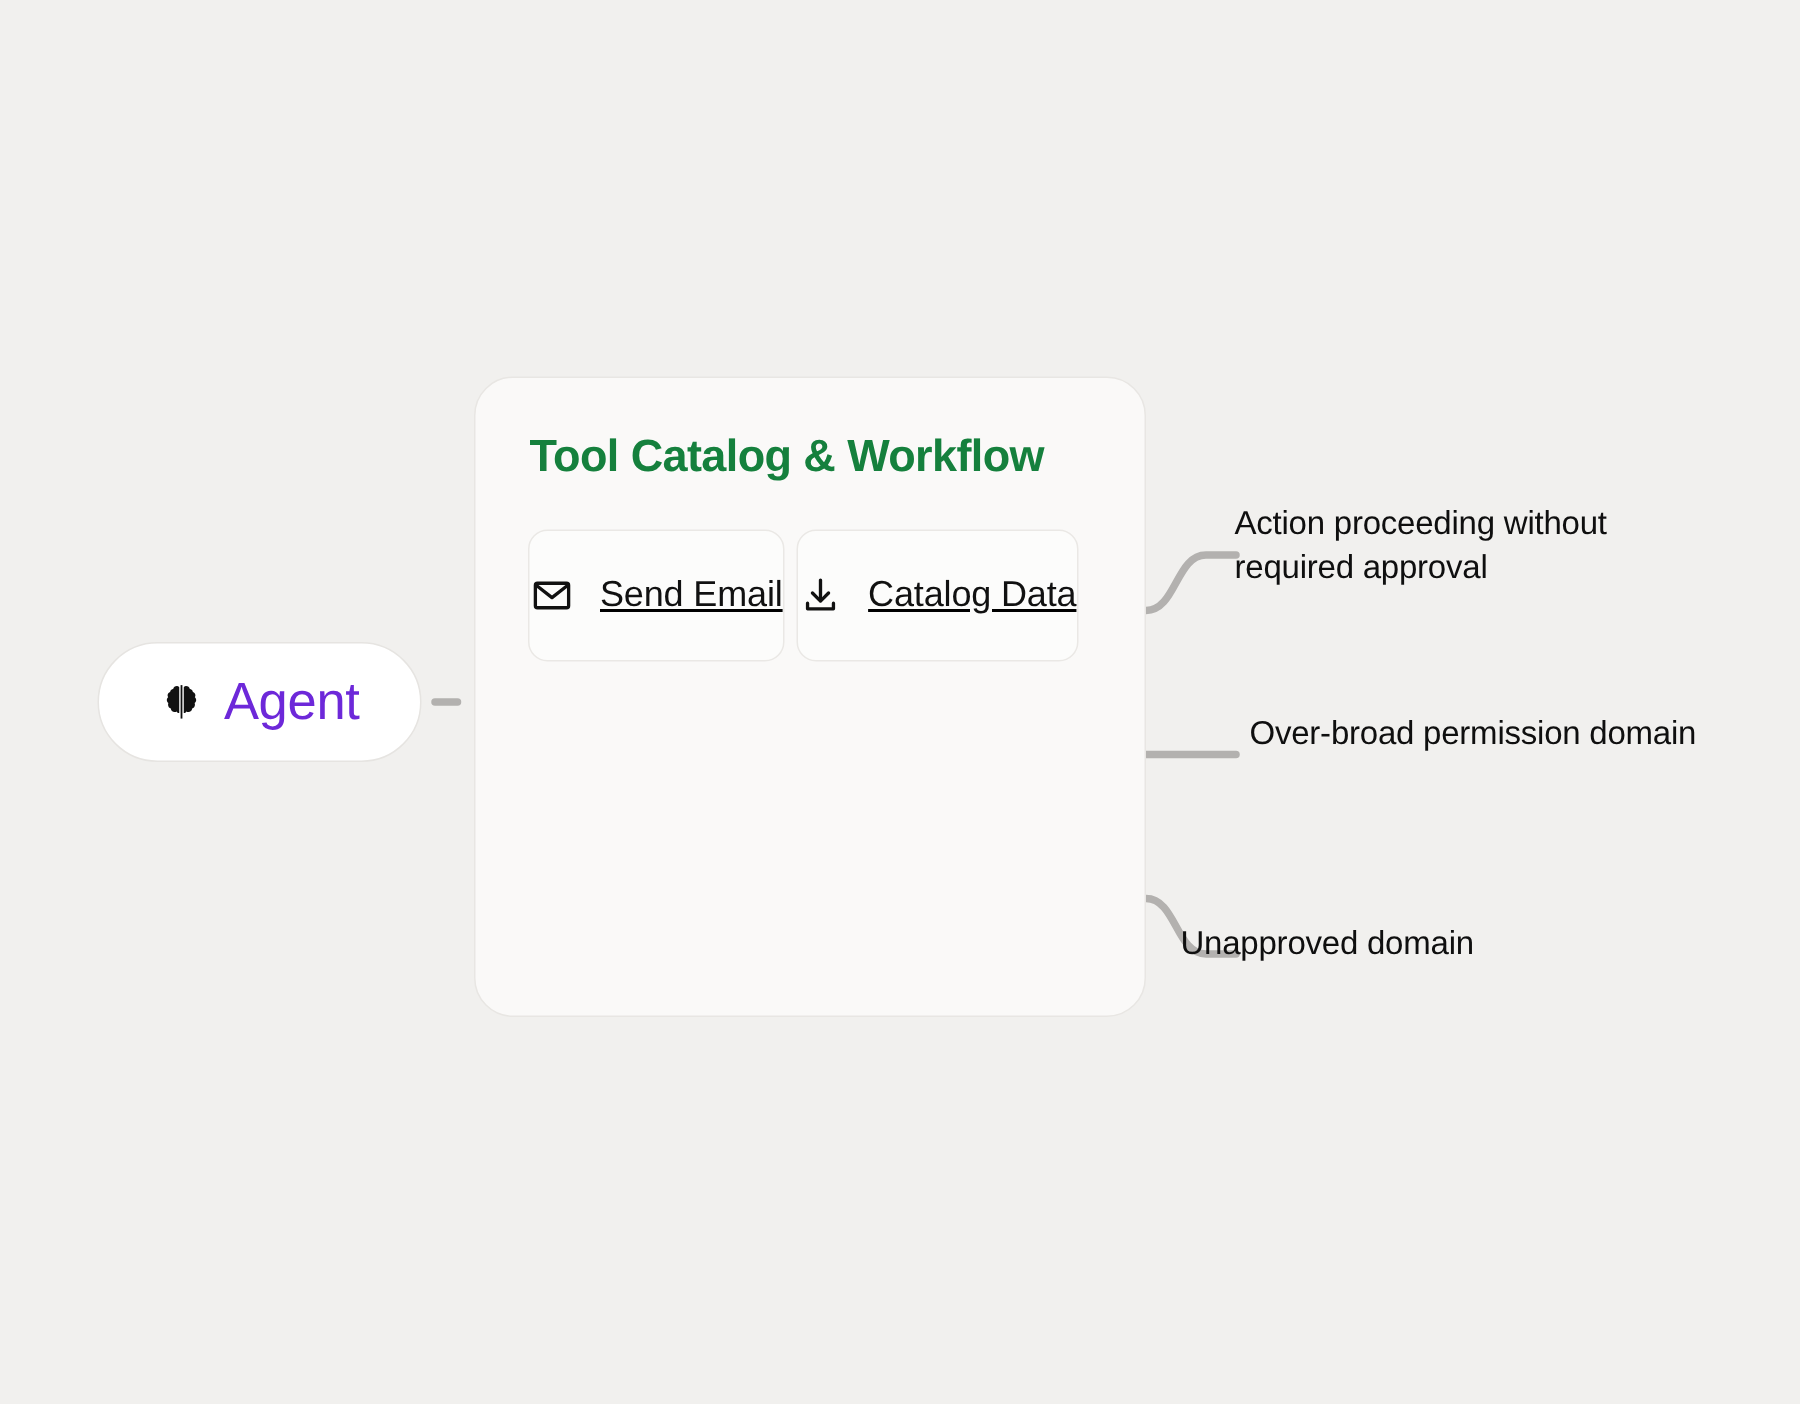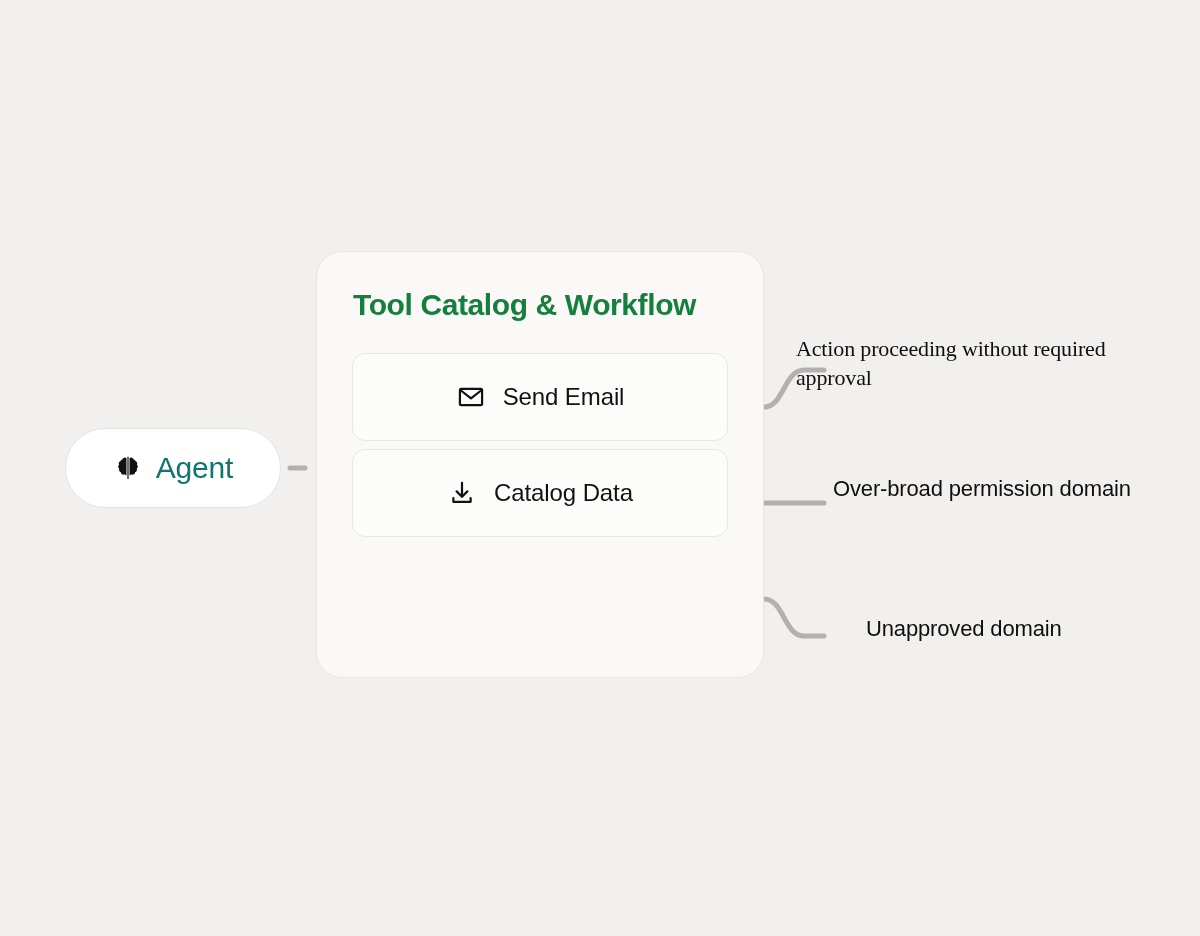--- a/index.html
+++ b/index.html
@@ -53,22 +53,22 @@
   }
   .agent-icon {
     width: 30px;
     height: 30px;
     display: flex;
     align-items: center;
     justify-content: center;
     flex: none;
   }
   .agent-label {
-    font-size: 30px;
-    color: #0f766e;
+    font-size: 35px;
+    color: #6d28d9;
     letter-spacing: -0.2px;
     white-space: nowrap;
   }
 
   
   .tool-card {
     position: absolute;
     left: 316px;
     top: 251px;
     width: 448px;
@@ -82,22 +82,22 @@
   .card-title {
     font-size: 30px;
     font-weight: bold;
     color: #15803d;
     letter-spacing: -0.4px;
     margin: 0 0 31px 1px;
     white-space: nowrap;
   }
   .tool-list {
     display: flex;
-    flex-direction: column;
     gap: 8px;
+    text-decoration: underline;
   }
   .tool-row {
     box-sizing: border-box;
     height: 88px;
     background: #fcfcfb;
     border: 1.5px solid #eae8e5;
     border-radius: 13px;
     display: flex;
     align-items: center;
     justify-content: center;
@@ -121,23 +121,23 @@
 
   
   .annotation {
     position: absolute;
     font-size: 22px;
     line-height: 29px;
     color: #0f0f0f;
     letter-spacing: -0.15px;
     white-space: pre-line;
   }
-  .ann-0 { left: 796px; top: 334px; width: 330px; font-family: Liberation Serif, serif; }
+  .ann-0 { left: 823px; top: 334px; width: 330px; }
   .ann-1 { left: 833px; top: 474px; width: 330px; }
-  .ann-2 { left: 866px; top: 614px; width: 330px; }
+  .ann-2 { left: 787px; top: 614px; width: 330px; }
 </style>
 </head>
 <body>
 
 <div class="canvas">
 
   <svg class="edges" viewBox="0 0 1200 936">
     <path class="edge-path" d="M 290 468 L 305 468"></path>
     <path class="edge-path" d="M 733 407 L 764 407 C 784 407 784 370 804 370 L 824 370"></path>
     <path class="edge-path" d="M 733 503 L 824 503"></path>

